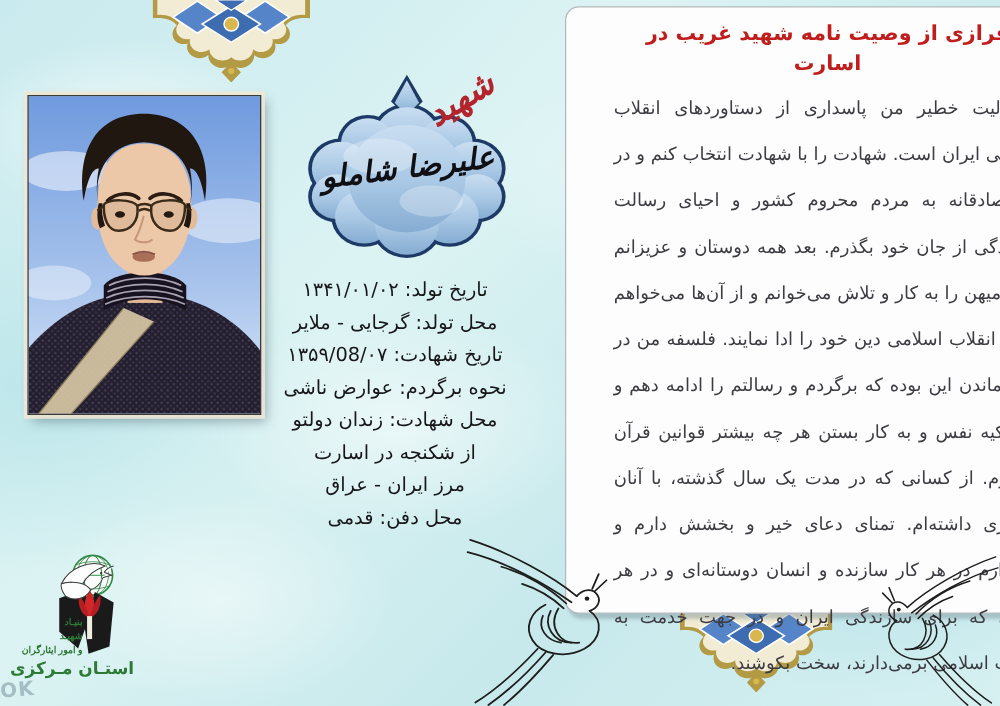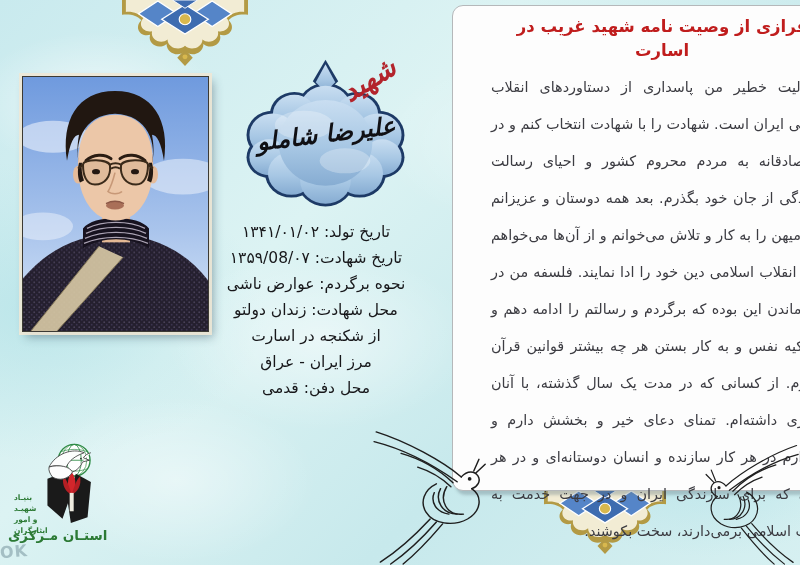--- a/index.html
+++ b/index.html
@@ -61,21 +61,21 @@
   .orn-top svg,.orn-bottom svg{display:block;width:100%;height:100%;}
   
   .bird-left{position:absolute;left:372px;top:428px;width:135px;height:137px;z-index:3;}
   .bird-right{position:absolute;left:688px;top:442px;width:112px;height:123px;z-index:3;transform:scaleX(-1);}
   .bird-left svg,.bird-right svg{display:block;width:100%;height:100%;}
   
   .logo{position:absolute;left:24px;top:436px;width:92px;height:92px;z-index:2;}
   .logo svg{display:block;width:100%;height:100%;}
   .logo-org{
     position:absolute;left:14px;top:492px;width:52px;z-index:2;direction:rtl;
-    color:#2c7a35;font-size:7.5px;line-height:11px;text-align:left;font-weight:bold;
+    color:#2c7a35;font-size:7.5px;line-height:11px;text-align:right;font-weight:bold;font-family:Liberation Serif, serif;
   }
   .logo-province{
     position:absolute;left:8px;top:527px;width:120px;z-index:2;direction:rtl;
     color:#2c7a35;font-size:13.5px;font-weight:bold;text-align:left;
   }
   
   .watermark{
     position:absolute;left:0px;top:542px;z-index:4;
     font-size:16px;font-weight:bold;color:rgba(110,140,150,.5);
     transform:rotate(-5deg);letter-spacing:1px;
@@ -244,20 +244,21 @@
         <ellipse cx="78" cy="75" rx="30" ry="16"></ellipse>
         <ellipse cx="120" cy="115" rx="26" ry="14"></ellipse>
       </g>
     </svg>
     <div class="badge-kicker">شهید</div>
     <div class="badge-name">علیرضا شاملو</div>
   </div>
 
   <div class="details">
     <div>تاریخ تولد: ۱۳۴۱/۰۱/۰۲</div>
+    <div>محل تولد: گرجایی - ملایر</div>
     <div>تاریخ شهادت: ۱۳۵۹/08/۰۷</div>
     <div>نحوه برگردم: عوارض ناشی</div>
     <div>محل شهادت: زندان دولتو</div>
     <div>از شکنجه در اسارت</div>
     <div>مرز ایران - عراق</div>
     <div>محل دفن: قدمی</div>
   </div>
 
   <div class="logo">
     <svg viewBox="0 0 110 100">

